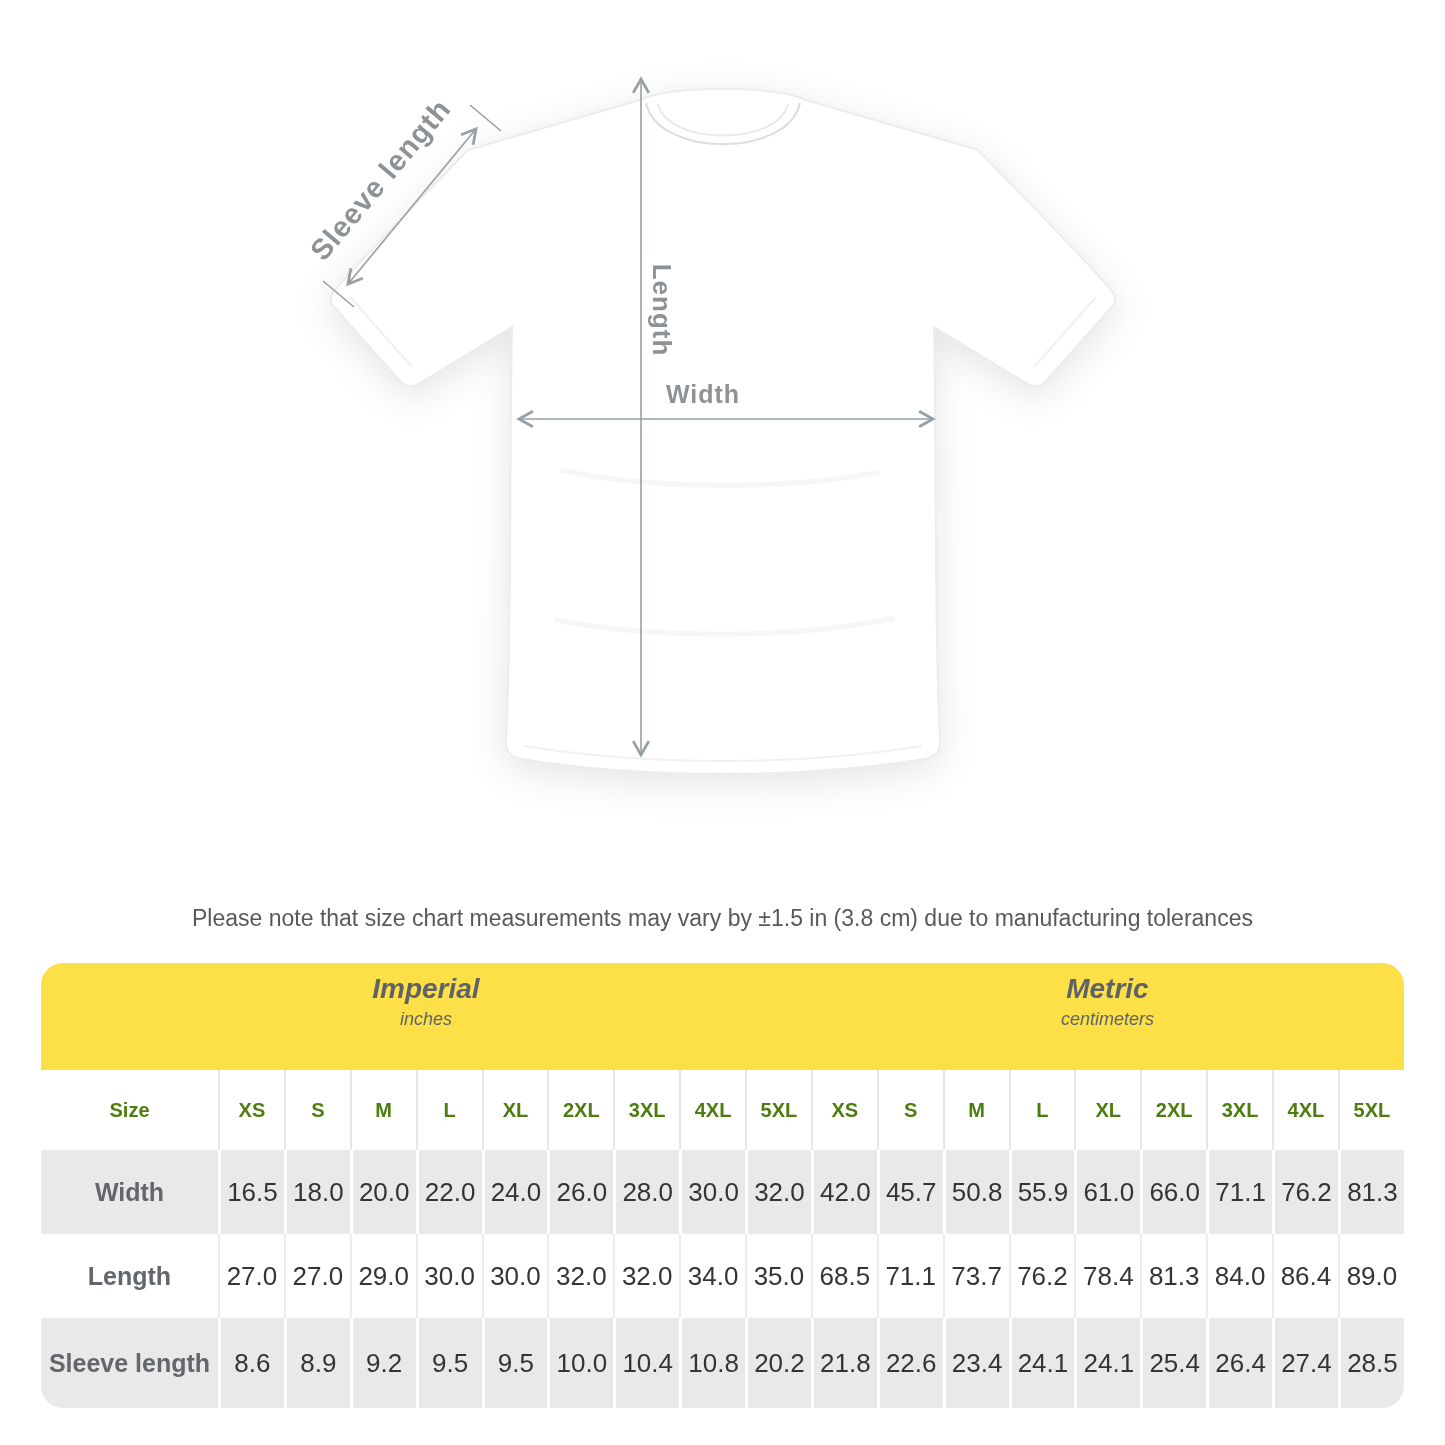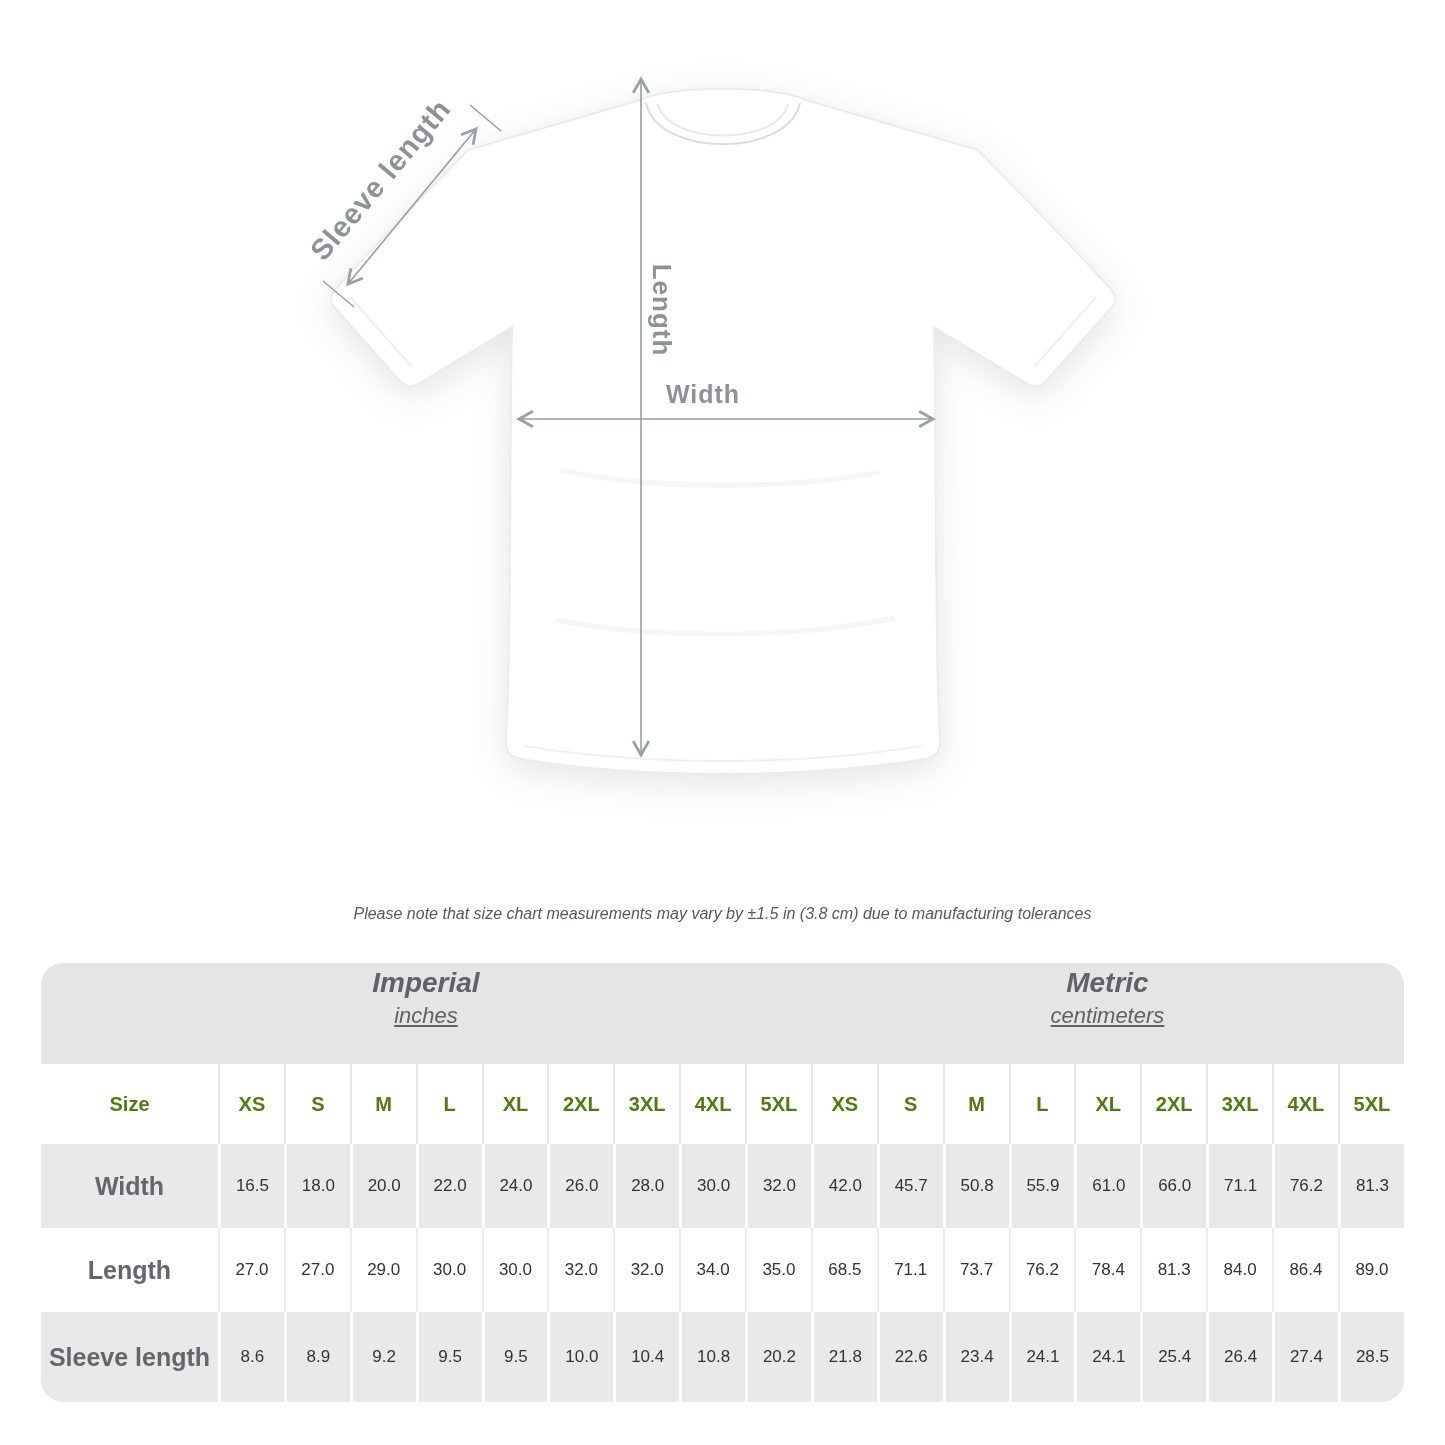--- a/index.html
+++ b/index.html
@@ -10,42 +10,42 @@
   
   .diagram{position:absolute;left:0;top:0;}
   .shirt{filter:drop-shadow(0 9px 18px rgba(0,0,0,0.10));}
   
   .page-title{
     position:absolute;top:851px;left:0;width:100%;text-align:center;
     font-size:39px;font-weight:bold;color:#3d3e40;letter-spacing:0.5px;
   }
   .page-subtitle{
     position:absolute;top:905px;left:0;width:100%;text-align:center;
-    font-size:16px;font-style:italic;color:#58595b;
+    font-size:23px;color:#58595b;
   }
   
   .table-wrap{
     position:absolute;left:41px;top:963px;width:1363px;
     border-radius:22px;overflow:hidden;
   }
   table{width:100%;border-collapse:separate;border-spacing:0;table-layout:fixed;}
   col.size-col{width:177px;}
   .group-row th{
-    background:#e5e5e5;height:100px;vertical-align:top;padding-top:0;
+    background:#fde047;height:100px;vertical-align:top;padding-top:6px;
   }
   .group-label{font-size:28px;font-weight:bold;font-style:italic;color:#5f6367;line-height:1.4;}
-  .group-unit{font-size:22px;font-style:italic;font-weight:normal;color:#5f6367;line-height:1.3;text-decoration:underline;}
+  .group-unit{font-size:18px;font-style:italic;font-weight:normal;color:#5f6367;line-height:1.3;}
   .size-row td{
     background:#ffffff;height:78px;text-align:center;vertical-align:middle;
     font-weight:bold;font-size:20px;color:#4d7c0f;
   }
   .size-row td + td{border-left:2px solid #e7e7e8;text-align:center;}
   tbody td{text-align:center;vertical-align:middle;}
   tbody .row-label{font-weight:bold;font-size:25px;color:#63676b;}
-  tbody .val{font-size:17px;color:#333436;}
+  tbody .val{font-size:26px;color:#333436;}
   tr.gray td{background:#e9e9ea;height:82px;}
   tr.white td{background:#ffffff;height:82px;}
   tr.gray td + td{border-left:3px solid #ffffff;}
   tr.white td + td{border-left:2px solid #ececec;}
   tbody tr:last-child td{height:88px;}
 </style>
 </head>
 <body>
 
 <div class="canvas">

